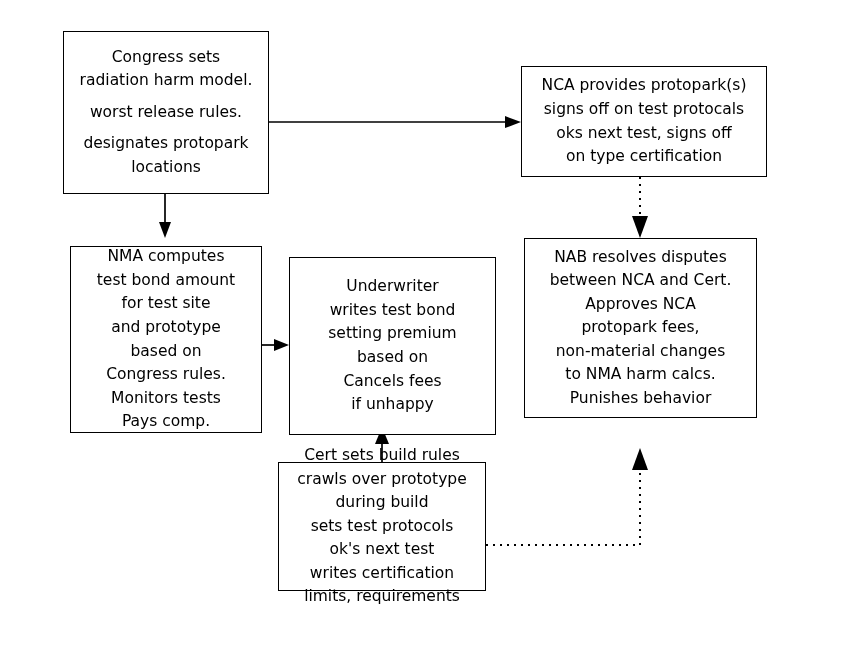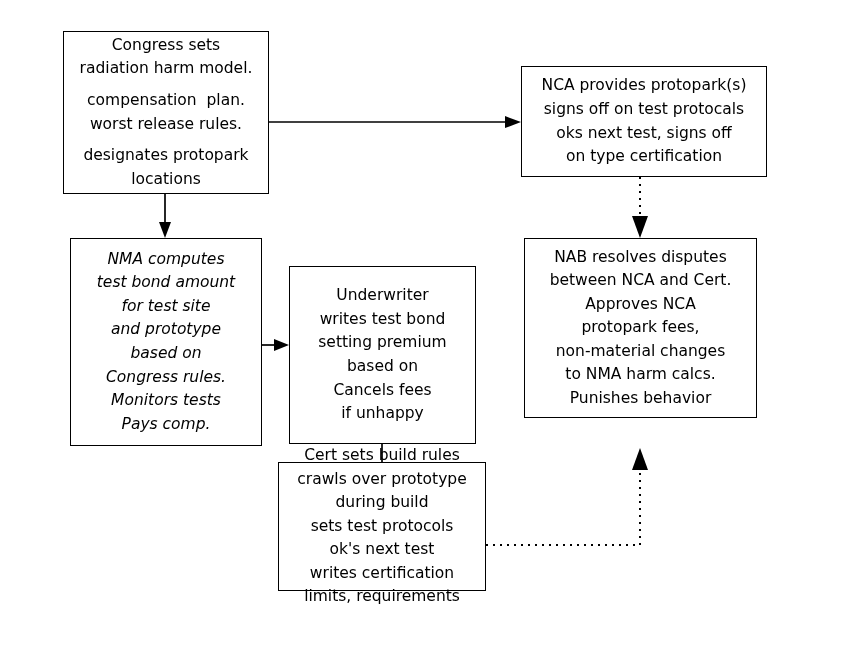--- a/index.html
+++ b/index.html
@@ -98,46 +98,45 @@
     <g>
       <polyline class="dotted-edge" points="486,545 640,545 640,462"></polyline>
       <polygon class="arrowhead" points="640,448 632,470 648,470"></polygon>
     </g>
   </svg>
 
   <div class="node" style="left:63px; top:31px; width:206px; height:163px;">
     <span class="line">Congress sets</span>
     <span class="line">radiation harm model.</span>
     <span class="gap"></span>
-    <span class="line">compensation  plan.</span>
     <span class="line">worst release rules.</span>
     <span class="gap"></span>
     <span class="line">designates protopark</span>
     <span class="line">locations</span>
   </div>
 
   <div class="node" style="left:521px; top:66px; width:246px; height:111px;">
     <span class="line">NCA provides protopark(s)</span>
     <span class="line">signs off on test protocals</span>
     <span class="line">oks next test, signs off</span>
     <span class="line">on type certification</span>
   </div>
 
-  <div class="node" style="left:70px; top:238px; width:192px; height:208px;font-style:italic;">
+  <div class="node" style="left:70px; top:246px; width:192px; height:187px;">
     <span class="line">NMA computes</span>
     <span class="line">test bond amount</span>
     <span class="line">for test site</span>
     <span class="line">and prototype</span>
     <span class="line">based on</span>
     <span class="line">Congress rules.</span>
     <span class="line">Monitors tests</span>
     <span class="line">Pays comp.</span>
   </div>
 
-  <div class="node" style="left:289px; top:266px; width:187px; height:178px;">
+  <div class="node" style="left:289px; top:257px; width:207px; height:178px;">
     <span class="line">Underwriter</span>
     <span class="line">writes test bond</span>
     <span class="line">setting premium</span>
     <span class="line">based on</span>
     <span class="line">Cancels fees</span>
     <span class="line">if unhappy</span>
   </div>
 
   <div class="node" style="left:524px; top:238px; width:233px; height:180px;">
     <span class="line">NAB resolves disputes</span>

